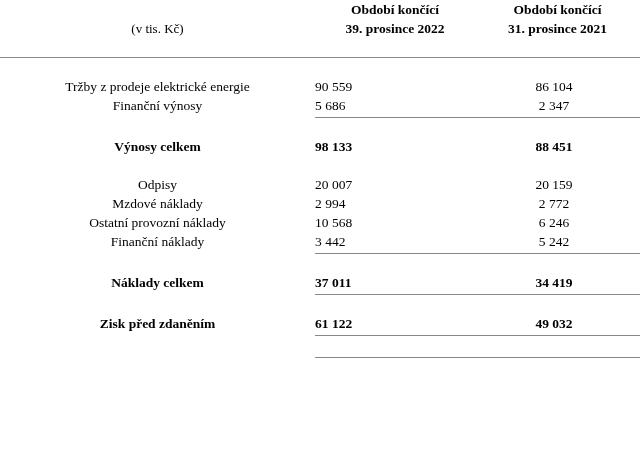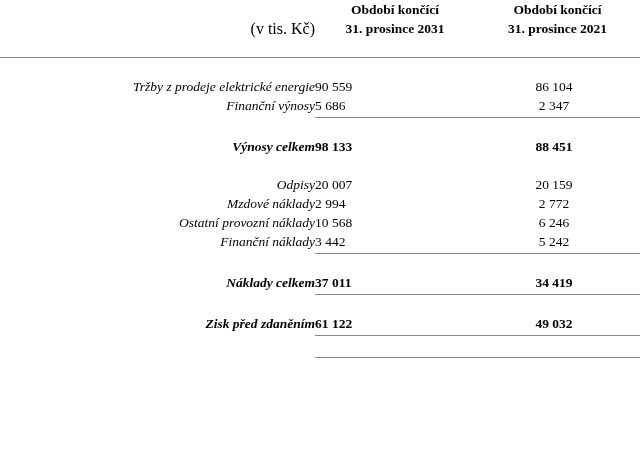--- a/index.html
+++ b/index.html
@@ -42,23 +42,23 @@
   
   .hdr-cell {
     font-weight: bold;
     text-align: center;
     font-size: 13.5px;
     line-height: 15.5px;
     height: 15.5px;
     padding: 0;
   }
   .hdr-unit {
-    text-align: right;
+    text-align: center;
     padding-left: 5px;
-    font-size: 16px;
+    font-size: 13px;
     line-height: 15.5px;
   }
   .hdr-spacer { height: 15.5px; line-height: 15.5px; }
 
   
   .rule-full td {
     border-bottom: 1.4px solid #888888;
     height: 2px;
     line-height: 2px;
     font-size: 0;
@@ -66,23 +66,22 @@
   .rule-cols td.rule-on {
     border-bottom: 1.4px solid #888888;
   }
   tr.rule-cols td {
     height: 2px;
     line-height: 2px;
     font-size: 0;
   }
 
   .lbl {
-    text-align: right;
+    text-align: center;
     padding-left: 30px;
-    font-style: italic;
   }
   .num {
     text-align: center;
   }
   .num.v1 { padding-right: 175px; }
   .num.v2 { padding-right: 7px; }
 
   tr.bold td { font-weight: bold; }
 
   .gap-sm td { height: 9px; line-height: 9px; font-size: 0; }
@@ -103,21 +102,21 @@
     <tbody>
 
       <tr>
         <td class="hdr-spacer"></td>
         <td class="hdr-cell">Období končící</td>
         <td class="hdr-cell">Období končící</td>
       </tr>
 
       <tr>
         <td class="hdr-unit">(v tis. Kč)</td>
-        <td class="hdr-cell">31. prosince 2031</td>
+        <td class="hdr-cell">39. prosince 2022</td>
         <td class="hdr-cell">31. prosince 2021</td>
       </tr>
 
       <tr class="rule-full">
         <td></td>
         <td></td>
         <td></td>
       </tr>
 
       <tr class="gap-md">

